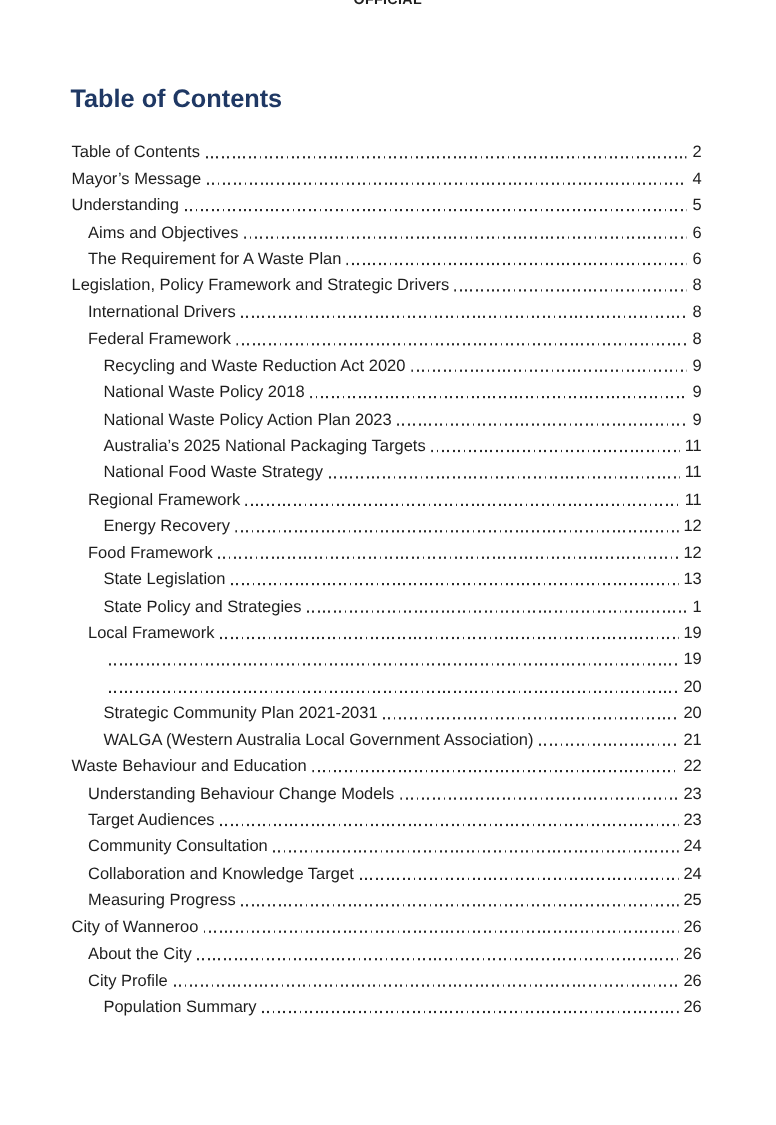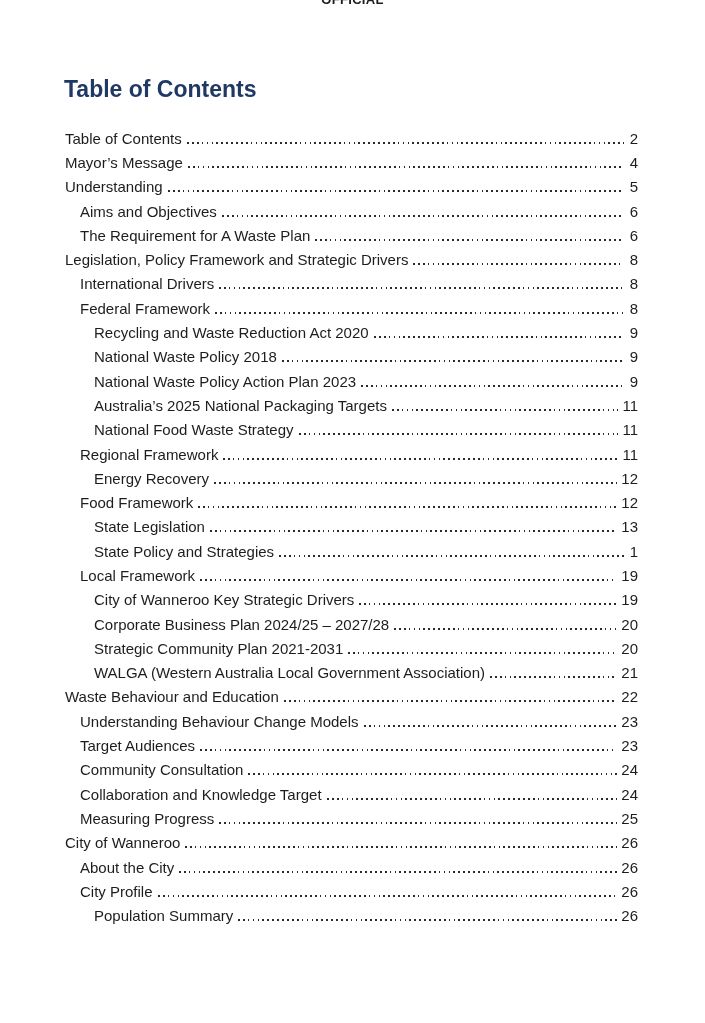--- a/index.html
+++ b/index.html
@@ -173,26 +173,24 @@
     <span class="label">State Policy and Strategies</span>
     <span class="leader"></span>
     <span class="pagenum">1</span>
   </div>
       <div class="toc-row lvl2">
     <span class="label">Local Framework</span>
     <span class="leader"></span>
     <span class="pagenum">19</span>
   </div>
       <div class="toc-row lvl3">
-    <span class="label">City of Wanneroo Key Strategic Drivers</span>
     <span class="leader"></span>
     <span class="pagenum">19</span>
   </div>
       <div class="toc-row lvl3">
-    <span class="label">Corporate Business Plan 2024/25 – 2027/28</span>
     <span class="leader"></span>
     <span class="pagenum">20</span>
   </div>
       <div class="toc-row lvl3">
     <span class="label">Strategic Community Plan 2021-2031</span>
     <span class="leader"></span>
     <span class="pagenum">20</span>
   </div>
       <div class="toc-row lvl3">
     <span class="label">WALGA (Western Australia Local Government Association)</span>

